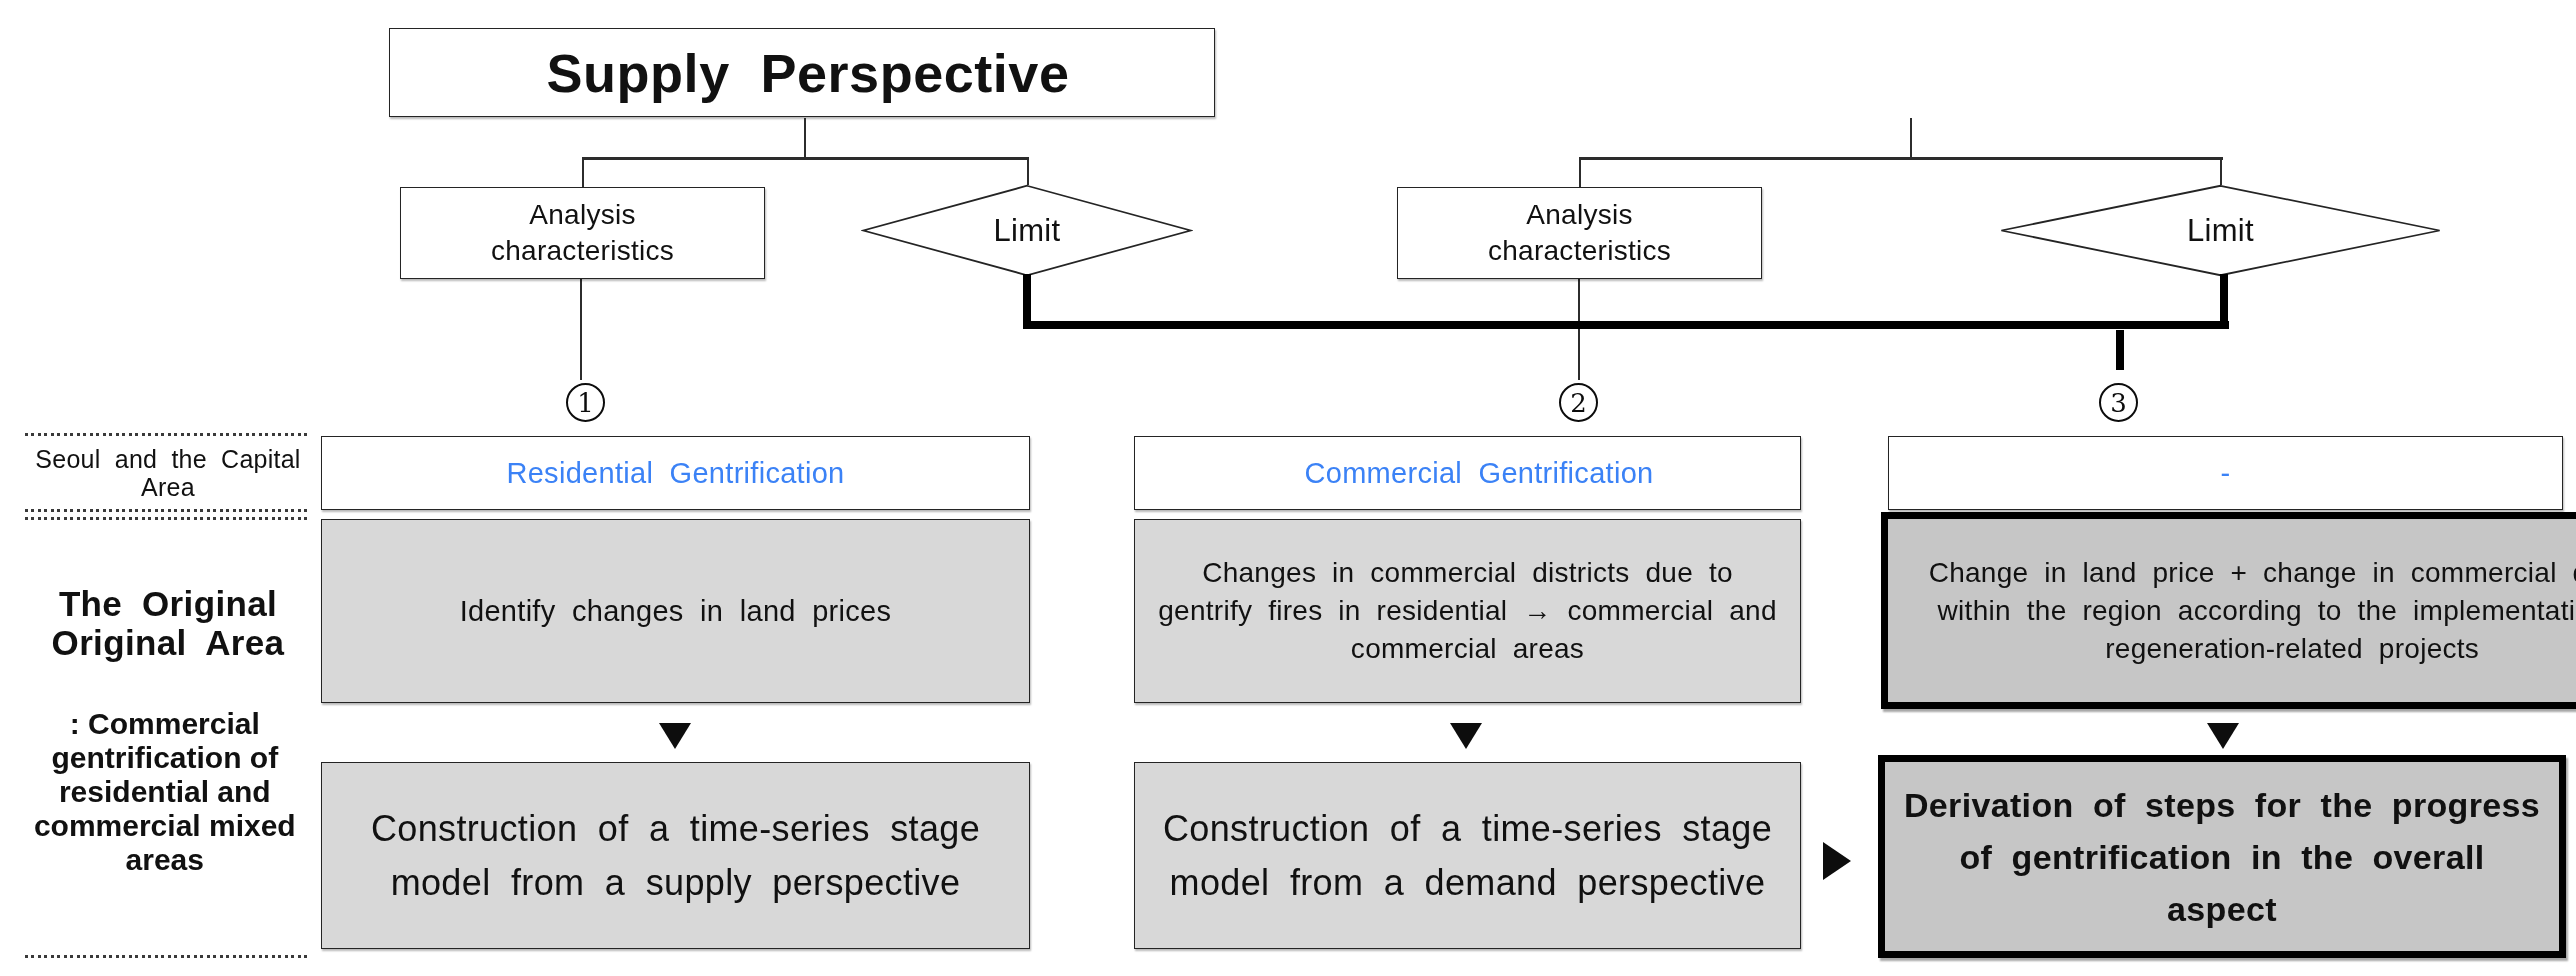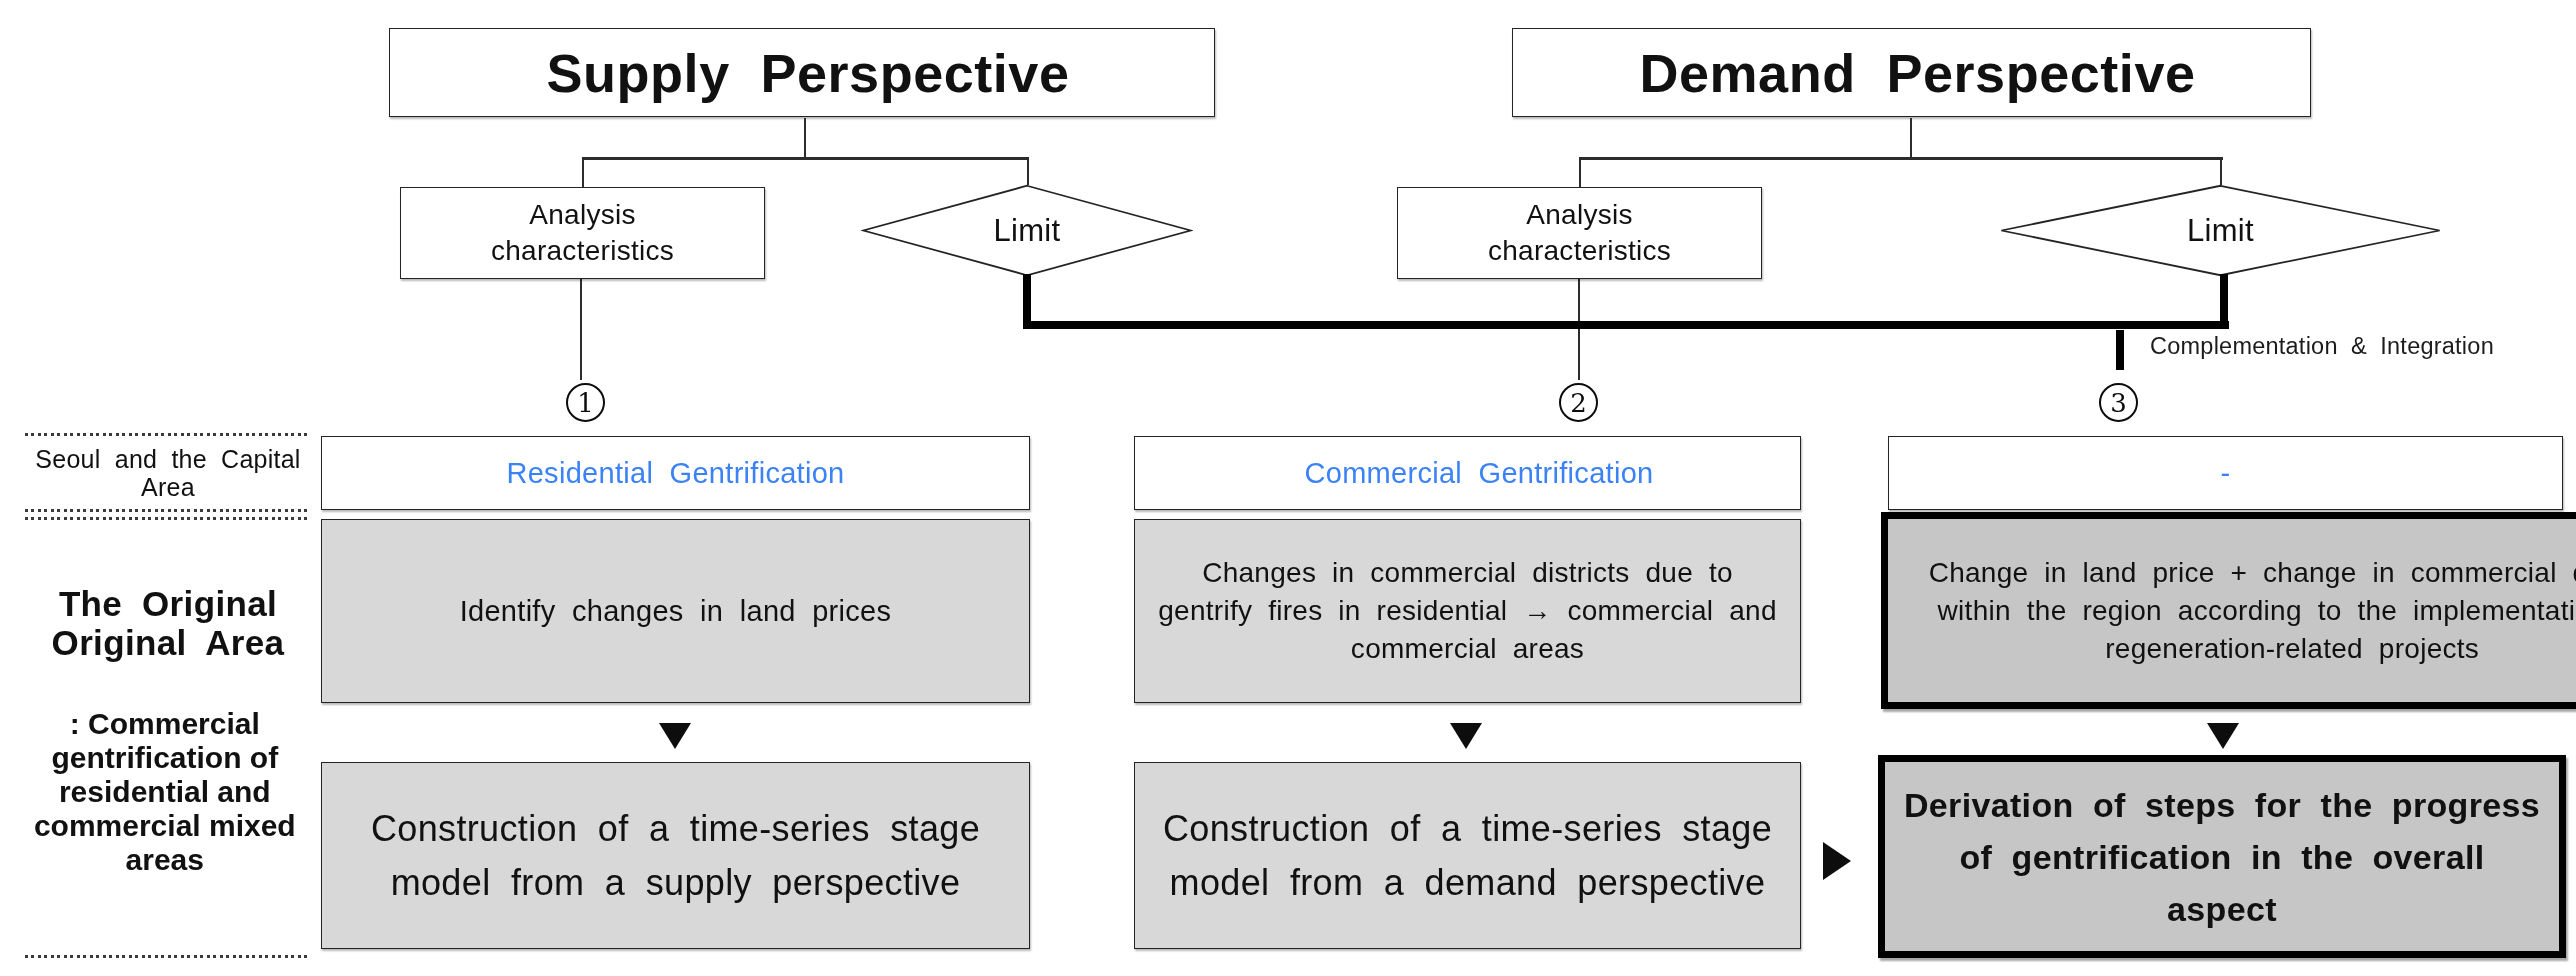--- a/index.html
+++ b/index.html
@@ -46,21 +46,20 @@
 
   .diamond-svg{position:absolute;left:0;top:0;width:100%;height:100%;}
   .diamond-label{position:absolute;left:0;top:0;width:100%;height:100%;}
 </style>
 </head>
 <body>
 
 <div id="canvas">
 
   <div class="abs ctr white-box wordy top-title" style="left:389px;top:28px;width:826px;height:89px;">Supply Perspective</div>
-  <div class="abs ctr white-box wordy top-title" style="left:1512px;top:28px;width:799px;height:89px;">Demand Perspective</div>
 
   <div class="abs thin" style="left:804px;top:118px;width:2.4px;height:40px;"></div>
   <div class="abs thin" style="left:582px;top:157px;width:447px;height:2.9px;"></div>
   <div class="abs thin" style="left:582px;top:157px;width:2.4px;height:30px;"></div>
   <div class="abs thin" style="left:1027px;top:157px;width:2.4px;height:28px;"></div>
 
   <div class="abs thin" style="left:1910px;top:118px;width:2.4px;height:40px;"></div>
   <div class="abs thin" style="left:1579px;top:157px;width:644px;height:2.9px;"></div>
   <div class="abs thin" style="left:1579px;top:157px;width:2.4px;height:30px;"></div>
   <div class="abs thin" style="left:2220px;top:157px;width:2.4px;height:28px;"></div>
@@ -81,21 +80,20 @@
     <svg class="diamond-svg" viewBox="0 0 752 158" preserveAspectRatio="none">
       <polygon points="376,3 748,79 376,155 4,79" fill="#ffffff" stroke="#242424" stroke-width="3"></polygon>
     </svg>
     <div class="diamond-label ctr wordy limit-txt">Limit</div>
   </div>
 
   <div class="abs thick" style="left:1023px;top:274px;width:8.2px;height:55px;"></div>
   <div class="abs thick" style="left:1023px;top:321px;width:1206px;height:8.2px;"></div>
   <div class="abs thick" style="left:2220px;top:274px;width:8.2px;height:55px;"></div>
   <div class="abs thick" style="left:2116px;top:330px;width:8.2px;height:40px;"></div>
-  <div class="abs wordy integration-txt" style="left:2150px;top:333px;width:412px;height:28px;">Complementation &amp; Integration</div>
 
   <div class="abs marker" style="left:566px;top:383px;">
     <span>1</span>
   </div>
   <div class="abs marker" style="left:1559px;top:383px;">
     <span>2</span>
   </div>
   <div class="abs marker" style="left:2099px;top:383px;">
     <span>3</span>
   </div>

